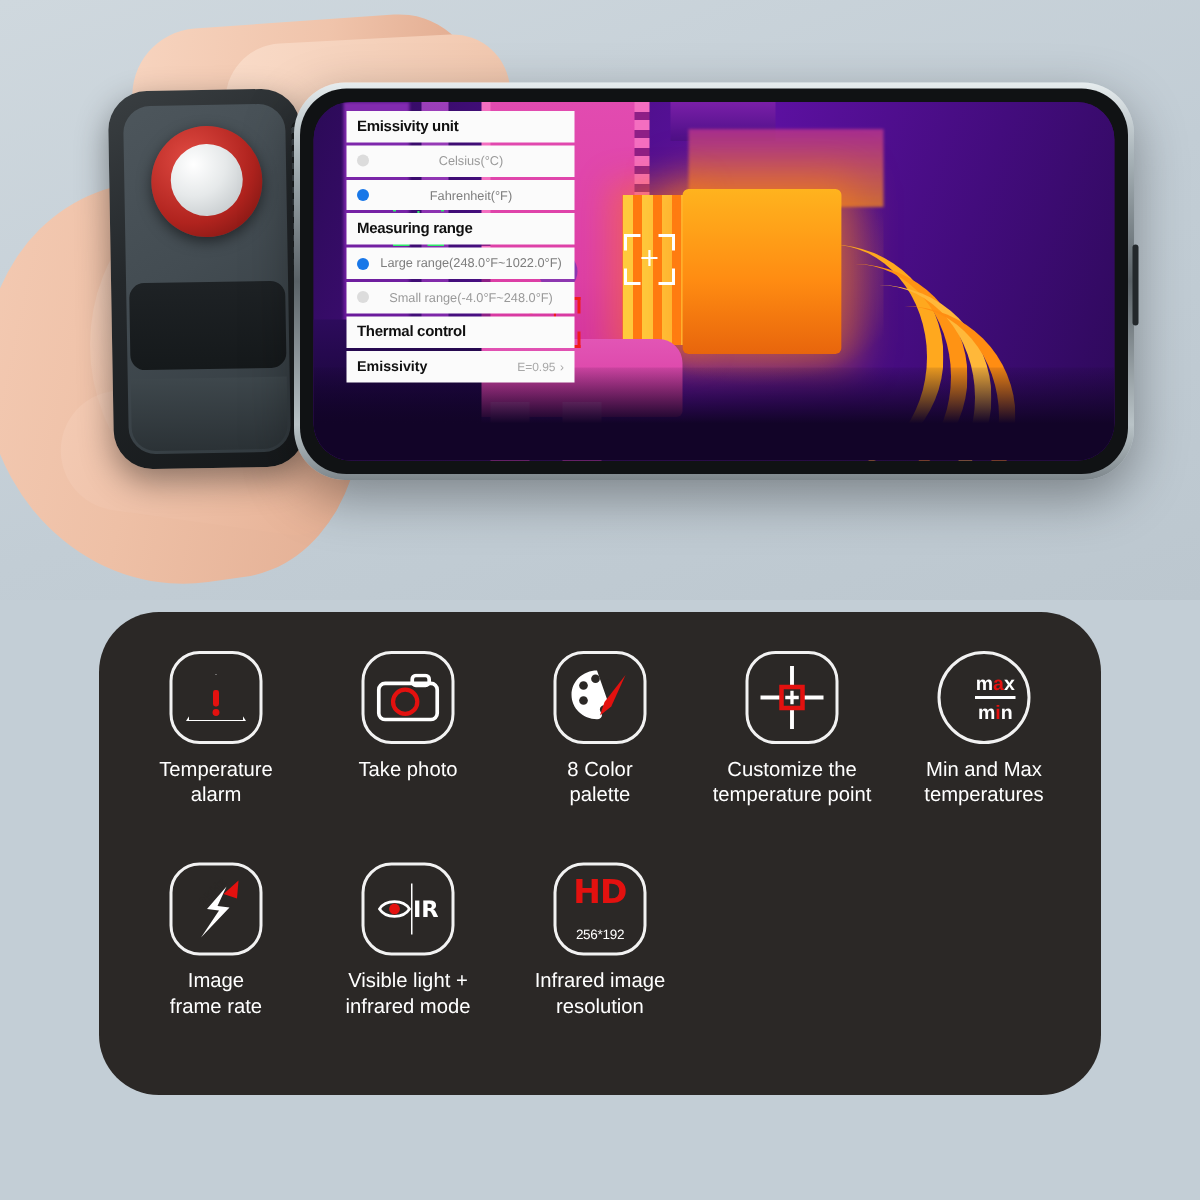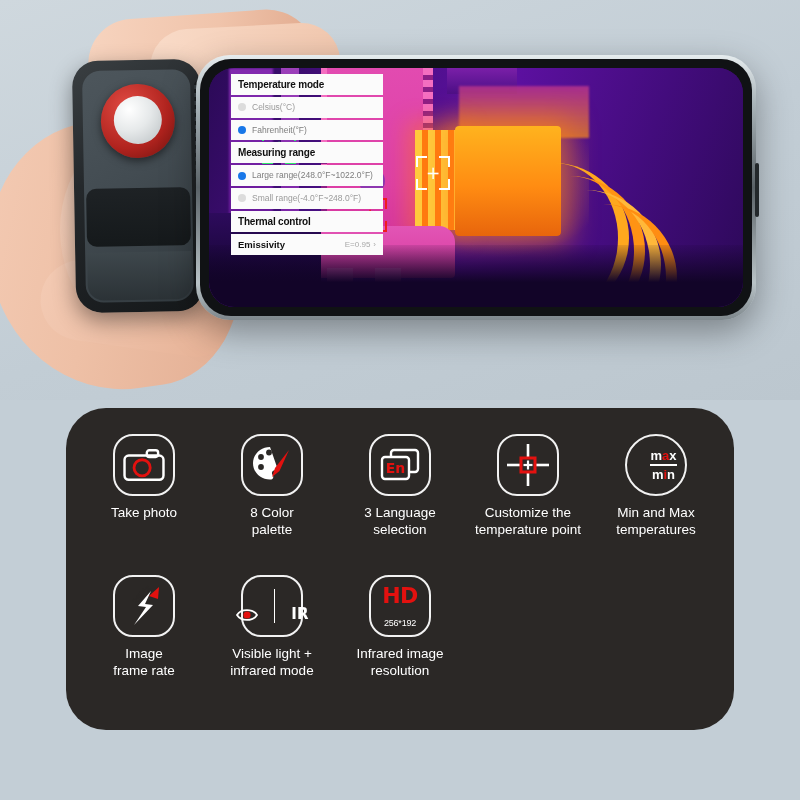--- a/index.html
+++ b/index.html
@@ -250,21 +250,21 @@
     min-height:20px;
     display:flex; align-items:center;
   }
   .s-head { font-weight:bold; color:#101010; font-size:10px; letter-spacing:-.2px; }
   .s-opt  { color:#9a9a9a; justify-content:flex-start; gap:6px; }
   .s-opt .rdo {
     flex:0 0 auto; width:8px; height:8px; border-radius:50%;
     background:#dcdcdc;
   }
   .s-opt.sel .rdo { background:#1877e8; }
-  .s-opt .txt { flex:1; text-align:left; line-height:1.25; }
+  .s-opt .txt { flex:1; text-align:center; line-height:1.25; }
   .s-opt.sel .txt { color:#7d7d7d; }
   .s-kv { justify-content:space-between; }
   .s-kv .k { font-weight:bold; color:#101010; font-size:9.5px; }
   .s-kv .v { color:#a8a8a8; font-size:8px; }
   .s-kv .v .chev { margin-left:3px; }
 
   
   .card {
     position:absolute; left:66px; top:408px;
     width:668px; height:322px;
@@ -309,21 +309,21 @@
   .ic-cam { width:44px; height:32px; position:relative; }
   .ic-rec { width:30px; height:30px; border-radius:50%; background:#e3110f; }
   .ic-cross { width:44px; height:44px; position:relative; }
   .ic-mm {
     color:#fff; font-size:13px; font-weight:bold; text-align:center; line-height:1.05;
     font-family:"Liberation Sans", sans-serif;
     margin-left:15px;
   }
   .ic-mm .bar { height:1.6px; background:#fff; margin:2px 0; }
   .ic-mm .hl { color:#e3110f; }
-  .ic-ir { display:flex; align-items:flex-end; gap:16px; }
+  .ic-ir { display:flex; align-items:center; gap:0; }
   .ic-ir .divider { width:1.8px; height:34px; background:#fff; }
   .ic-ir .irtxt { color:#fff; font-weight:bold; font-size:15px; font-family:"DejaVu Sans", sans-serif; }
   .ic-hd { text-align:center; line-height:1; }
   .ic-hd .hd { color:#e3110f; font-weight:bold; font-size:22px; font-family:"DejaVu Sans", sans-serif; letter-spacing:-.5px; }
   .ic-hd .res { color:#fff; font-size:9px; margin-top:12px; letter-spacing:-.2px; }
 </style>
 </head>
 <body>
 
 <div class="scene">
@@ -396,21 +396,21 @@
             <i class="tl"></i>
               <i class="tr"></i>
               <i class="bl"></i>
               <i class="br"></i>
             <b>+</b>
           </div>
         </div>
 
         <div class="settings">
 
-          <div class="s-row s-head">Temperature mode</div>
+          <div class="s-row s-head">Emissivity unit</div>
 
           <div class="s-row s-opt">
             <span class="rdo"></span>
             <span class="txt">Celsius(°C)</span>
           </div>
 
           <div class="s-row s-opt sel">
             <span class="rdo"></span>
             <span class="txt">Fahrenheit(°F)</span>
           </div>
@@ -438,20 +438,32 @@
 
         </div>
       </div>
     </div>
   </div>
 </div>
 
 <div class="card">
   <div class="grid">
 
+    <div class="cell">
+      <div class="ibox">
+        <div class="ic-warn">
+          <div class="tri"></div>
+          <svg viewBox="0 0 40 34" width="40" height="34" aria-hidden="true">
+            <rect x="18" y="12" width="4" height="11" rx="1.6" fill="#e3110f"></rect>
+            <circle cx="20" cy="27" r="2.3" fill="#e3110f"></circle>
+          </svg>
+        </div>
+      </div>
+      <div class="clabel">Temperature<br>alarm</div>
+    </div>
 
     <div class="cell">
       <div class="ibox">
         <svg class="ic-cam" viewBox="0 0 44 34" aria-hidden="true">
           <rect x="1.3" y="7" width="41.4" height="25.7" rx="4.5" fill="none" stroke="#fff" stroke-width="2.6"></rect>
           <rect x="25" y="1.4" width="12" height="7" rx="2.6" fill="none" stroke="#fff" stroke-width="2.6"></rect>
           <circle cx="20" cy="20" r="8.6" fill="none" stroke="#e3110f" stroke-width="3"></circle>
         </svg>
       </div>
       <div class="clabel">Take photo</div>
@@ -465,30 +477,20 @@
           <circle cx="10" cy="12" r="2.9" fill="#2b2826"></circle>
           <circle cx="18" cy="7.5" r="2.9" fill="#2b2826"></circle>
           <circle cx="26" cy="11" r="2.9" fill="#2b2826"></circle>
           <circle cx="10" cy="22" r="2.9" fill="#2b2826"></circle>
           <path d="M38 5 L24 23 L21 32 L28.5 26 Z" fill="#e3110f"></path>
         </svg>
       </div>
       <div class="clabel">8 Color<br>palette</div>
     </div>
 
-    <div class="cell">
-      <div class="ibox">
-        <svg width="44" height="38" viewBox="0 0 44 38" aria-hidden="true">
-          <rect x="13" y="4" width="27" height="22" rx="3" fill="none" stroke="#fff" stroke-width="2.4"></rect>
-          <rect x="4" y="11" width="27" height="22" rx="3" fill="#2b2826" stroke="#fff" stroke-width="2.4"></rect>
-          <text x="17.5" y="27" text-anchor="middle" font-family="DejaVu Sans, sans-serif" font-size="14" font-weight="bold" fill="#e3110f">En</text>
-        </svg>
-      </div>
-      <div class="clabel">3 Language<br>selection</div>
-    </div>
 
     <div class="cell">
       <div class="ibox">
         <svg class="ic-cross" viewBox="0 0 44 44" aria-hidden="true">
           <line x1="22" y1="1" x2="22" y2="15" stroke="#fff" stroke-width="2.6"></line>
           <line x1="22" y1="29" x2="22" y2="43" stroke="#fff" stroke-width="2.6"></line>
           <line x1="1" y1="22" x2="15" y2="22" stroke="#fff" stroke-width="2.6"></line>
           <line x1="29" y1="22" x2="43" y2="22" stroke="#fff" stroke-width="2.6"></line>
           <rect x="15" y="15" width="14" height="14" fill="none" stroke="#e3110f" stroke-width="3"></rect>
           <line x1="22" y1="17.5" x2="22" y2="26.5" stroke="#fff" stroke-width="2.2"></line>

